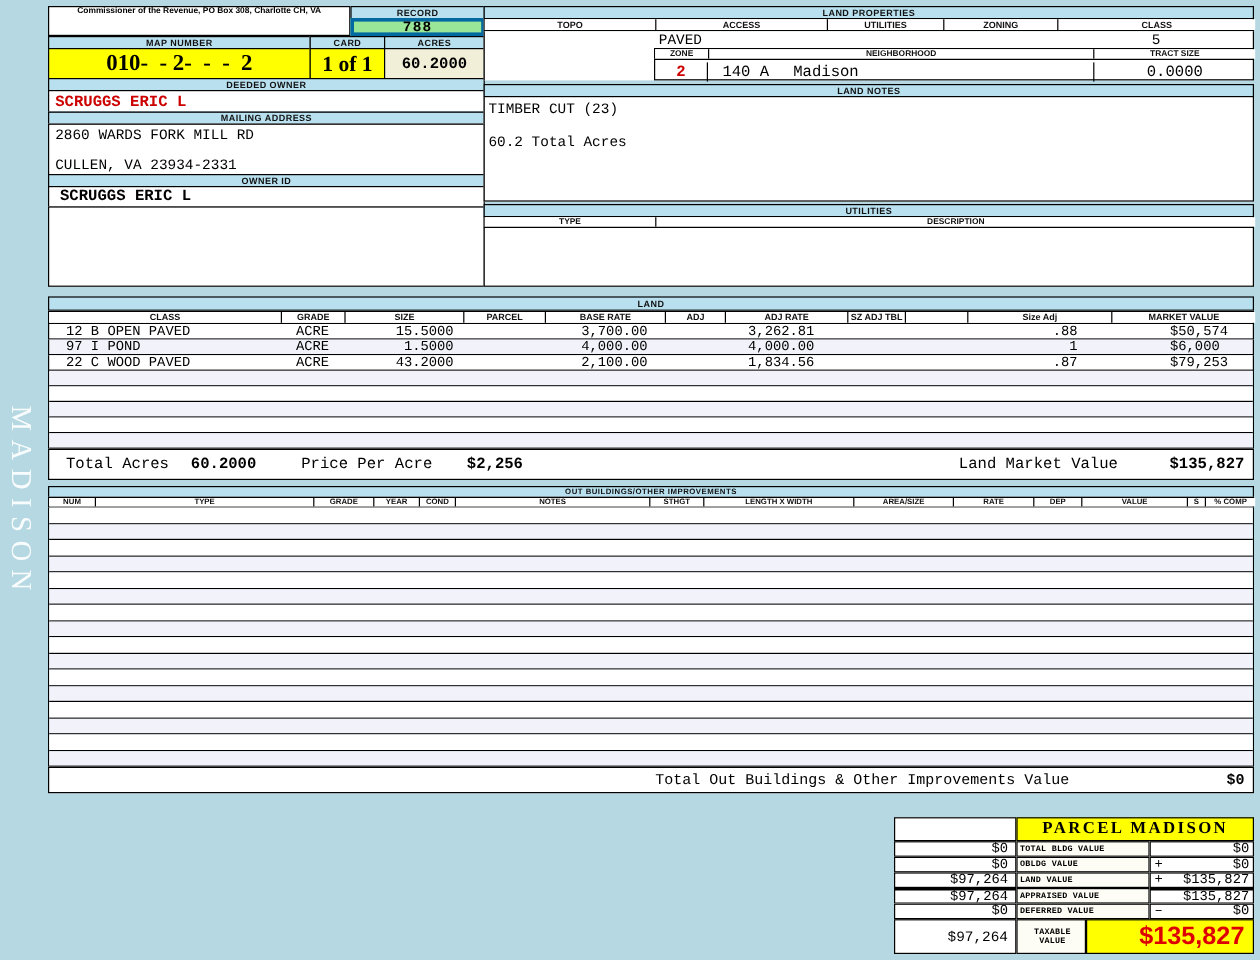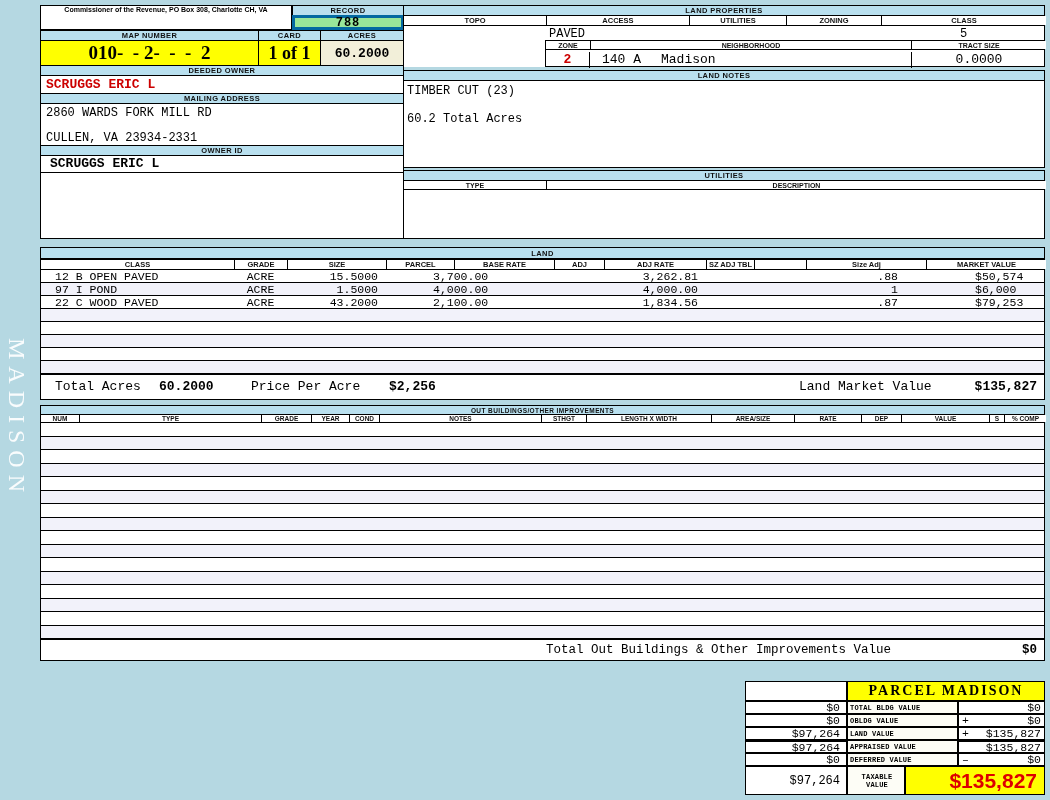--- a/index.html
+++ b/index.html
@@ -23,22 +23,22 @@
         border-bottom:1px solid #000;background:#fff;font-family:"Liberation Mono","DejaVu Sans Mono",monospace}
   .trow.alt{background:#f2f2fa}
   .fill{position:absolute;left:40px;width:1005px;border-left:1px solid #000;border-right:1px solid #000}
   .fill .sr{height:13px;border-bottom:1px solid #000;background:#fff}
   .fill.land .sr:nth-child(odd){background:#f2f2fa}
   .fill.ob .sr{height:13.5px}
   .fill.ob .sr:nth-child(even){background:#f2f2fa}
   .lc0{left:14px;width:175px;text-align:left}
   .lc1{left:193px;width:53px;text-align:center}
   .lc2{left:246px;width:91px;text-align:right}
-  .lc4{left:392px;width:88px;text-align:left}
-  .lc6{left:563px;width:94px;text-align:right}
+  .lc4{left:427px;width:88px;text-align:center}
+  .lc6{left:563px;width:94px;text-align:center}
   .lc9{left:765px;width:92px;text-align:right}
   .lc10{left:934px;width:117px;text-align:left}
   .ps-prior{position:absolute;left:745px;width:102px;background:#fff;border:1px solid #000;font-family:"Liberation Mono",monospace;
             font-size:11.5px;text-align:right;padding-right:6px;display:flex;align-items:center;justify-content:flex-end}
   .ps-label{position:absolute;left:847px;width:111px;background:#fdfdf6;border:1px solid #000;font-size:7px;font-weight:bold;
             font-family:"Liberation Mono",monospace;display:flex;align-items:center;padding-left:2px;letter-spacing:.2px}
   .ps-val{position:absolute;left:958px;width:87px;background:#fff;border:1px solid #000;font-family:"Liberation Mono",monospace;font-size:11.5px}
   .ps-val .op{position:absolute;left:3px;top:0;line-height:12px}
   .ps-val .v{position:absolute;right:3px;top:0;line-height:12px}
   .heavy-top{border-top:2px solid #000}

